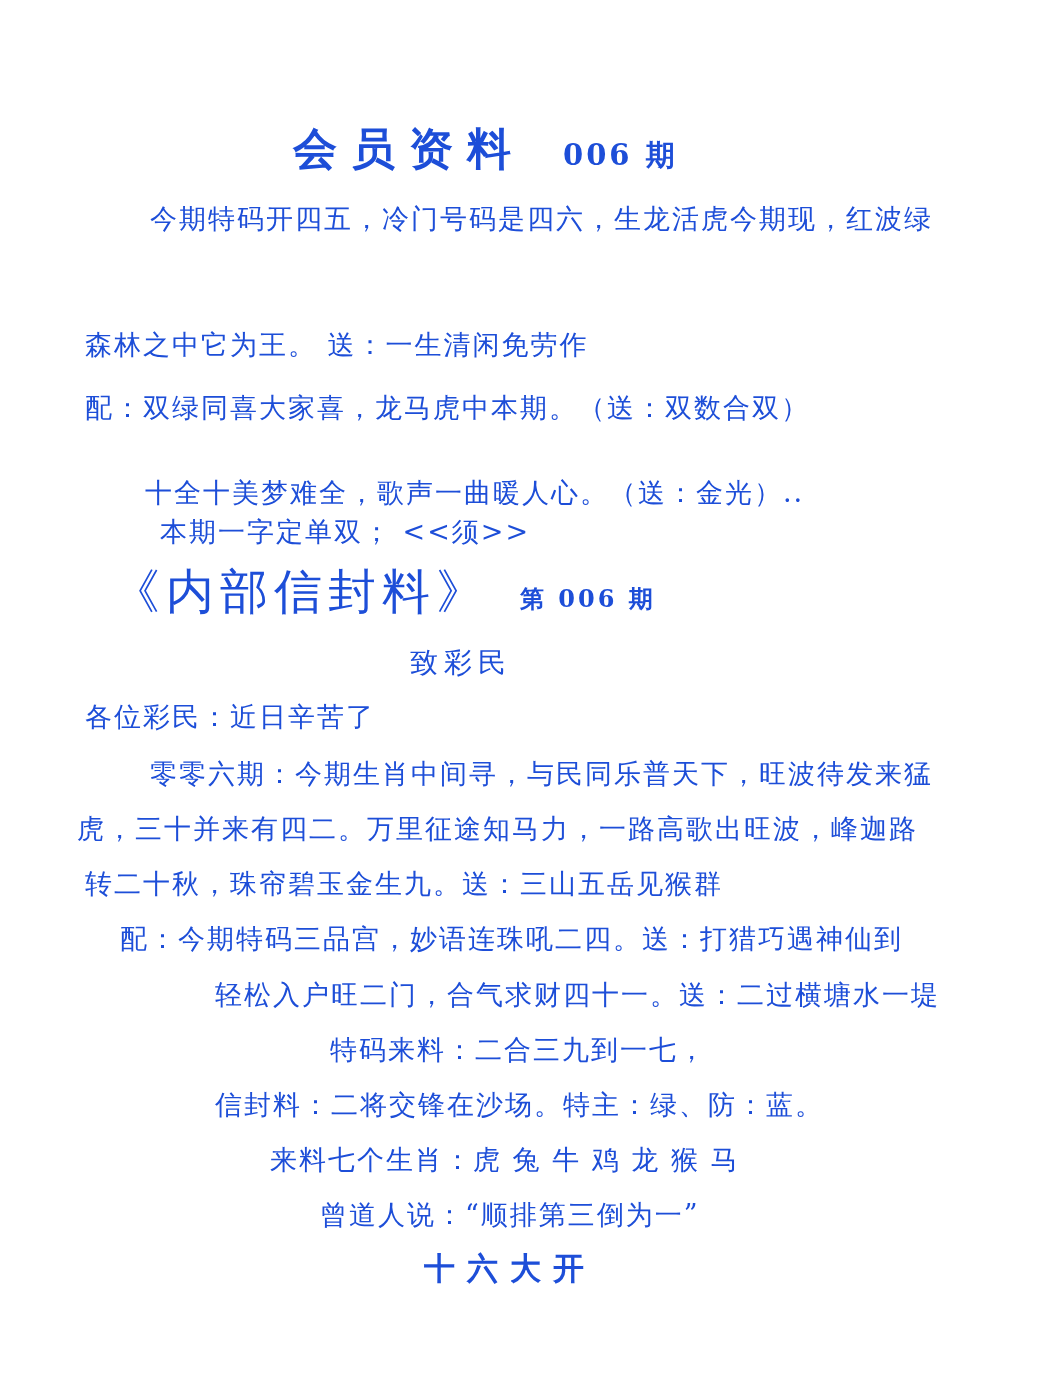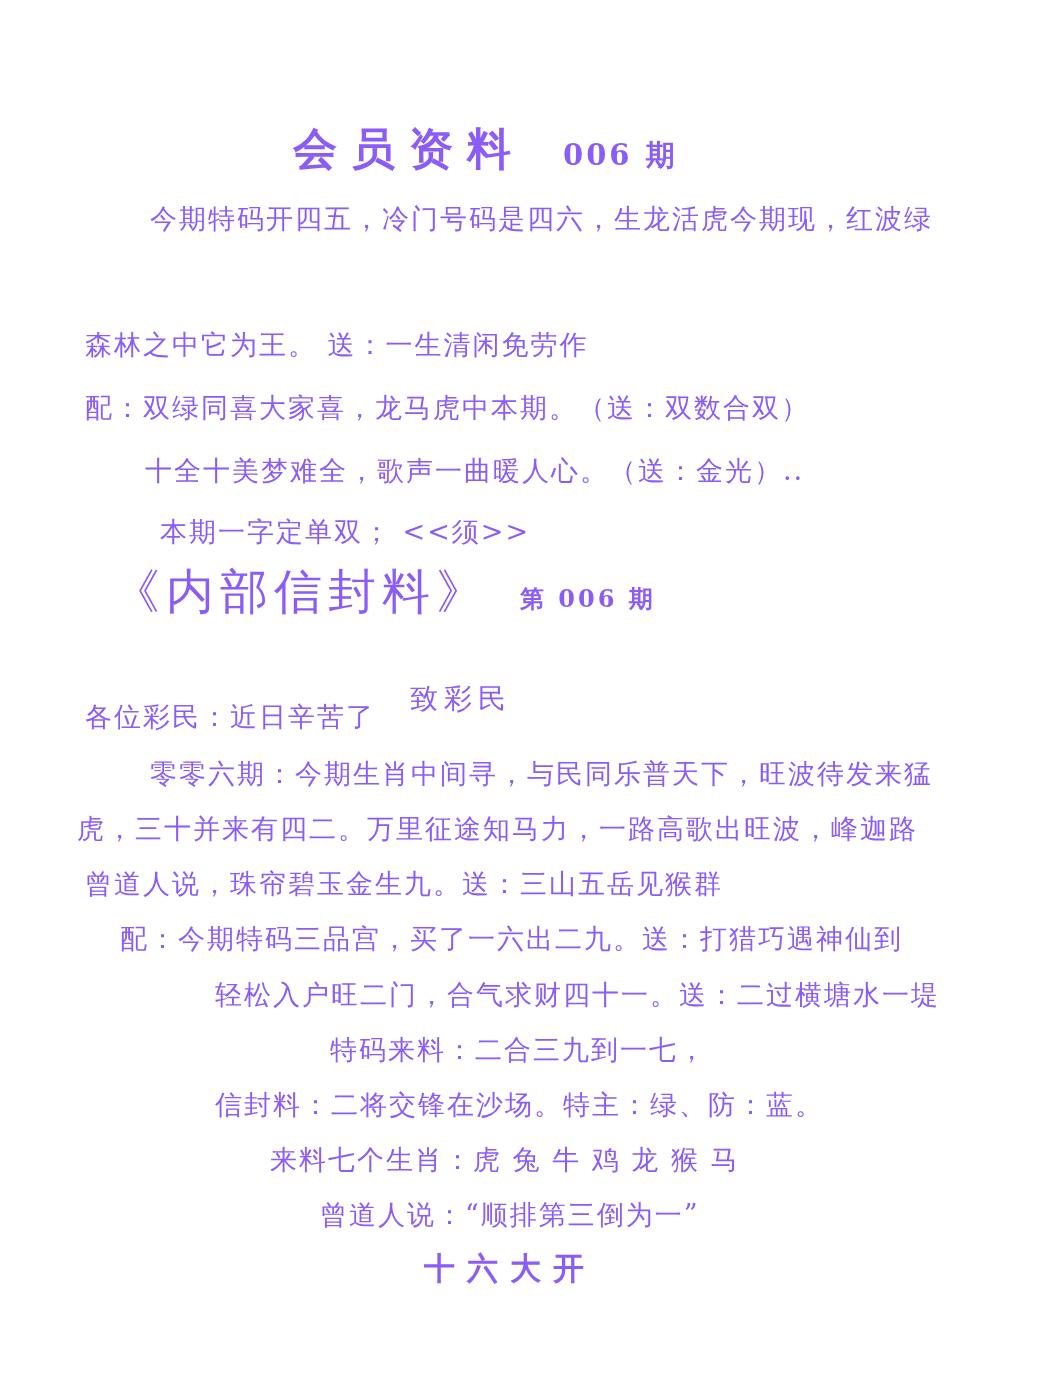--- a/index.html
+++ b/index.html
@@ -7,21 +7,21 @@
     padding: 0;
     background: #ffffff;
   }
   .page {
     position: relative;
     width: 1037px;
     height: 1388px;
     background: #ffffff;
     overflow: hidden;
     font-family: "DejaVu Serif", "Liberation Serif", serif;
-    color: #8b5cf6;
+    color: #1d4ed8;
   }
   .line {
     position: absolute;
     white-space: nowrap;
     font-size: 27px;
     letter-spacing: 2px;
     line-height: 1.2;
   }
   .doc-title {
     position: absolute;
@@ -59,21 +59,20 @@
     letter-spacing: 3px;
     white-space: nowrap;
   }
   .salutation {
     position: absolute;
     top: 644px;
     left: 410px;
     font-size: 28px;
     letter-spacing: 6px;
     white-space: nowrap;
-    margin-top: 36px;
   }
   .footer-line {
     position: absolute;
     top: 1248px;
     left: 424px;
     font-size: 31px;
     font-weight: 700;
     letter-spacing: 12px;
     white-space: nowrap;
   }
@@ -82,32 +81,32 @@
 <body>
 
 <div class="page">
 
   <div class="doc-title">会员资料</div>
   <div class="doc-issue">006 期</div>
 
   <div class="line" style="top:203px; left:150px;">今期特码开四五，冷门号码是四六，生龙活虎今期现，红波绿</div>
   <div class="line" style="top:329px; left:85px;">森林之中它为王。 送：一生清闲免劳作</div>
   <div class="line" style="top:392px; left:85px;">配：双绿同喜大家喜，龙马虎中本期。（送：双数合双）</div>
-  <div class="line" style="top:455px; left:145px;text-align:right;">十全十美梦难全，歌声一曲暖人心。（送：金光）..</div>
+  <div class="line" style="top:477px; left:145px;text-align:right;">十全十美梦难全，歌声一曲暖人心。（送：金光）..</div>
   <div class="line" style="top:516px; left:160px;">本期一字定单双； &lt;&lt;须&gt;&gt;</div>
 
   <div class="env-title">《内部信封料》</div>
   <div class="env-issue">第 006 期</div>
   <div class="salutation">致彩民</div>
 
   <div class="line" style="top:701px;  left:85px;">各位彩民：近日辛苦了</div>
   <div class="line" style="top:758px;  left:150px;">零零六期：今期生肖中间寻，与民同乐普天下，旺波待发来猛</div>
   <div class="line" style="top:813px;  left:77px;">虎，三十并来有四二。万里征途知马力，一路高歌出旺波，峰迦路</div>
-  <div class="line" style="top:868px;  left:85px;">曾道人说，珠帘碧玉金生九。送：三山五岳见猴群</div>
-  <div class="line" style="top:923px;  left:120px;">配：今期特码三品宫，买了一六出二九。送：打猎巧遇神仙到</div>
+  <div class="line" style="top:868px;  left:85px;">转二十秋，珠帘碧玉金生九。送：三山五岳见猴群</div>
+  <div class="line" style="top:923px;  left:120px;">配：今期特码三品宫，妙语连珠吼二四。送：打猎巧遇神仙到</div>
   <div class="line" style="top:979px;  left:215px;">轻松入户旺二门，合气求财四十一。送：二过横塘水一堤</div>
   <div class="line" style="top:1034px; left:330px;">特码来料：二合三九到一七，</div>
   <div class="line" style="top:1089px; left:215px;">信封料：二将交锋在沙场。特主：绿、防：蓝。</div>
   <div class="line" style="top:1144px; left:270px;">来料七个生肖：虎 兔 牛 鸡 龙 猴 马</div>
   <div class="line" style="top:1199px; left:320px;">曾道人说：“顺排第三倒为一”</div>
 
   <div class="footer-line">十六大开</div>
 
 </div>
 

